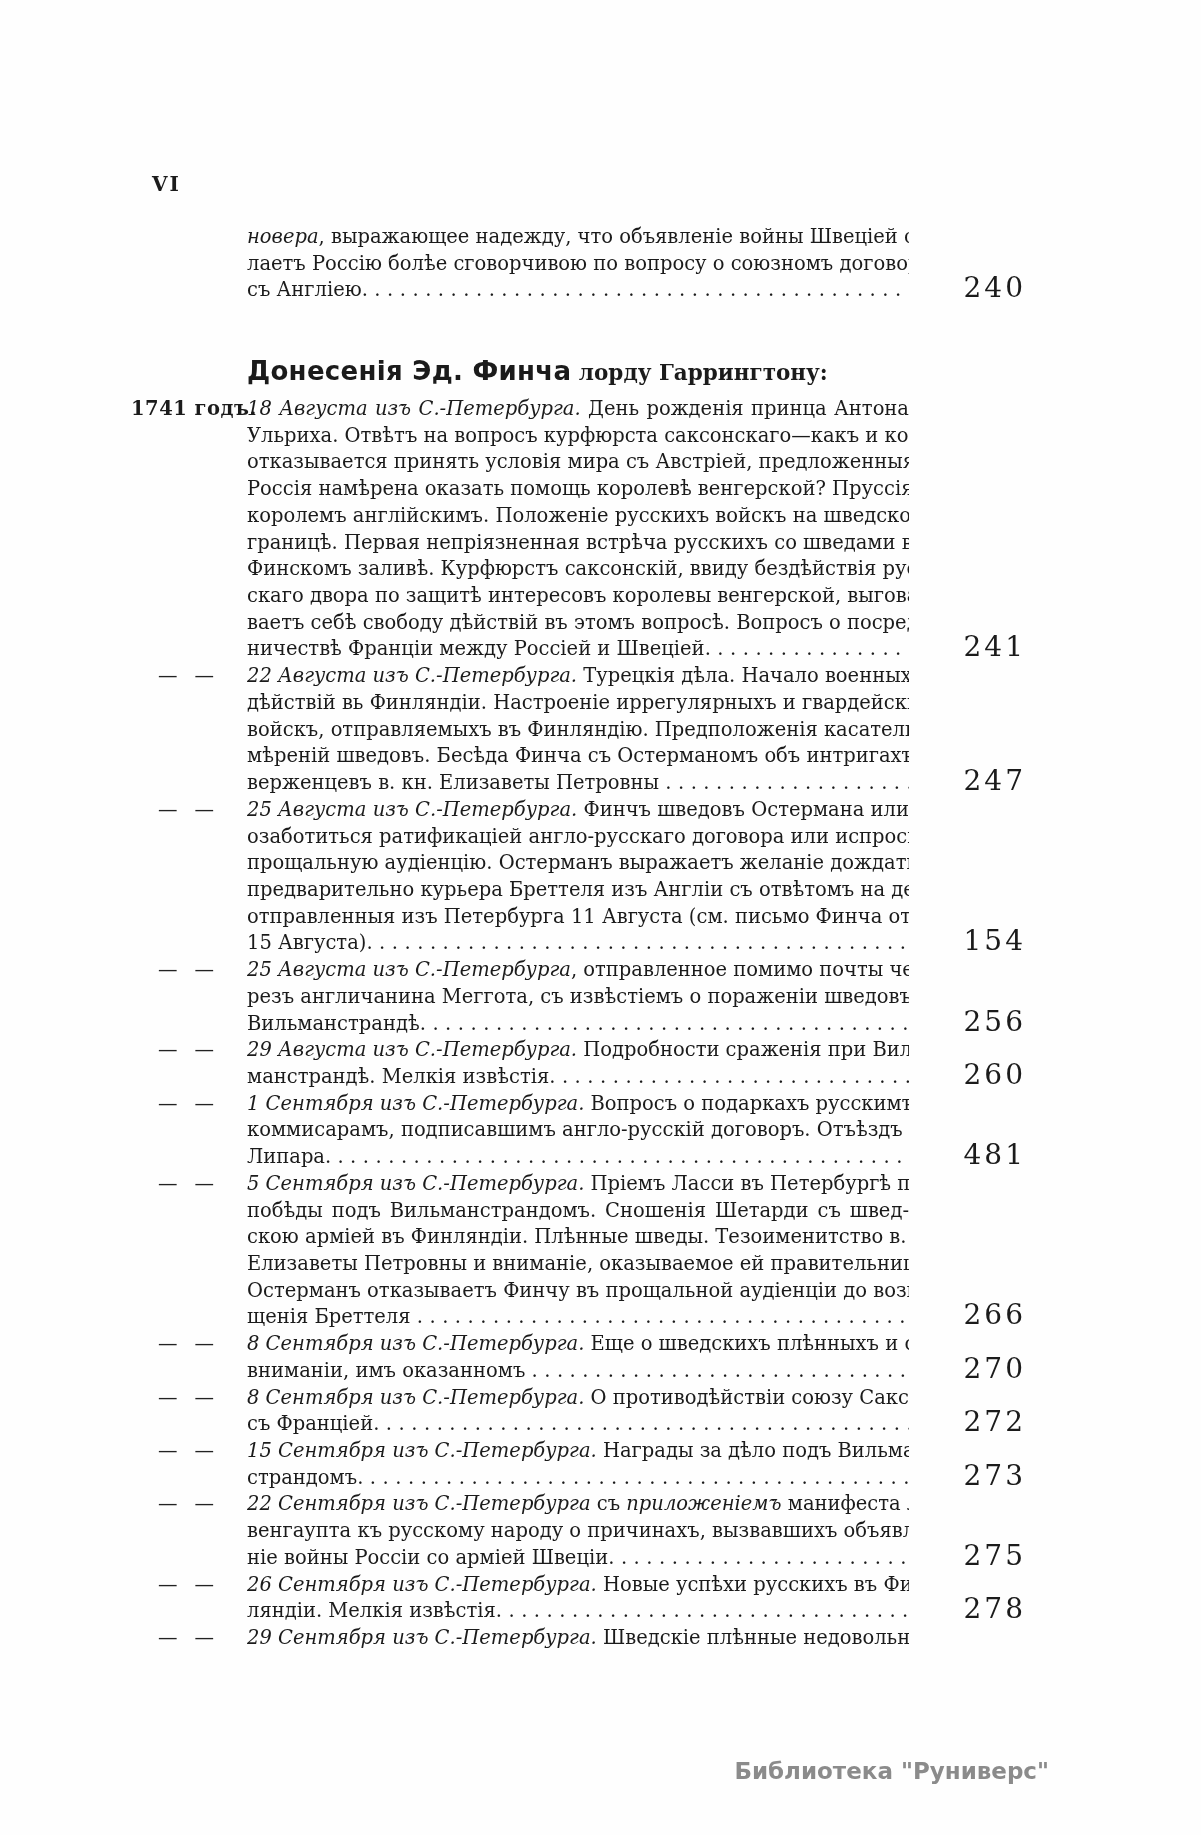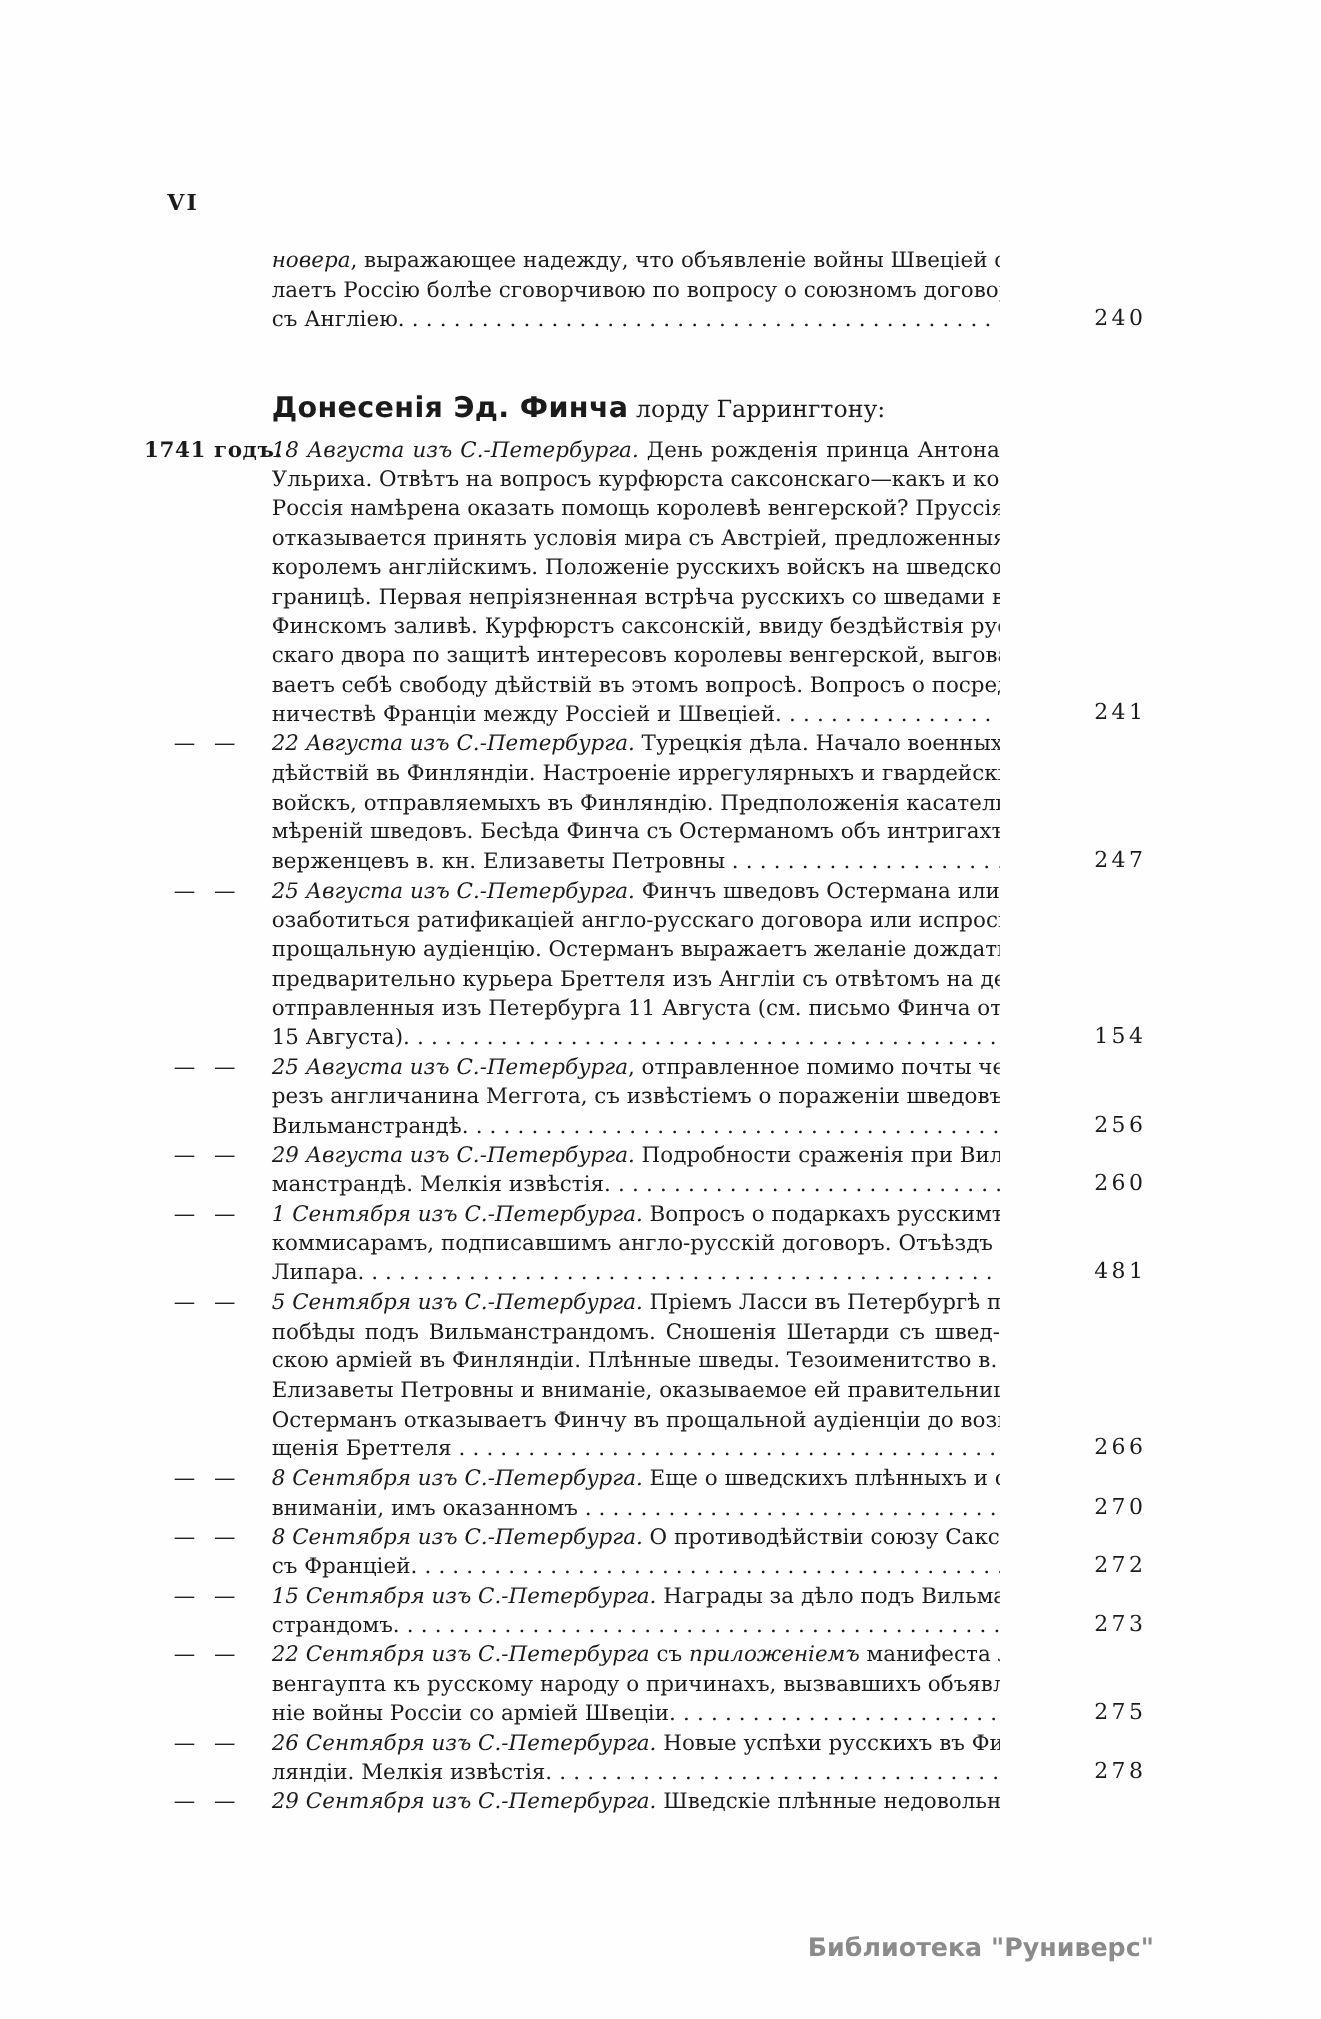--- a/index.html
+++ b/index.html
@@ -38,21 +38,21 @@
     white-space: nowrap;
   }
   .heading .h-bold {
     font-family: "DejaVu Sans", sans-serif;
     font-weight: bold;
     font-size: 26px;
     letter-spacing: 0.3px;
   }
   .heading .h-rest {
     font-family: "DejaVu Serif", serif;
-    font-weight: normal;
+    font-weight: bold;
   }
   #toc {
     position: absolute;
     left: 130px;
     top: 396px;
     width: 912px;
   }
   .entry {
     position: relative;
     display: grid;
@@ -92,23 +92,23 @@
   }
   .line i {
     font-style: italic;
   }
   .dots {
     letter-spacing: 6.5px;
     color: #1b1b1b;
   }
   .page-ref {
     position: absolute;
-    right: 0;
+    right: 16px;
     bottom: 2px;
-    font-size: 20px;
+    font-size: 28px;
     letter-spacing: 3px;
     line-height: 26.72px;
   }
   .watermark {
     position: absolute;
     right: 152px;
     top: 1758px;
     font-family: "DejaVu Sans", sans-serif;
     font-weight: bold;
     font-size: 23px;
@@ -136,22 +136,22 @@
   <div class="heading">
     <span class="h-bold">Донесенія Эд. Финча</span><span class="h-rest"> лорду Гаррингтону:</span>
   </div>
 
   <div id="toc">
       <div class="entry">
         <div class="margin-cell year">1741 годъ.</div>
         <div class="entry-text">
           <div class="line"><i>18 Августа изъ С.-Петербурга.</i><span> День рожденія принца Антона</span></div>
           <div class="line"><span>Ульриха. Отвѣтъ на вопросъ курфюрста саксонскаго—какъ и когда</span></div>
+          <div class="line"><span>отказывается принять условія мира съ Австріей, предложенныя</span></div>
           <div class="line"><span>Россія намѣрена оказать помощь королевѣ венгерской? Пруссія</span></div>
-          <div class="line"><span>отказывается принять условія мира съ Австріей, предложенныя</span></div>
           <div class="line"><span>королемъ англійскимъ. Положеніе русскихъ войскъ на шведской</span></div>
           <div class="line"><span>границѣ. Первая непріязненная встрѣча русскихъ со шведами въ</span></div>
           <div class="line"><span>Финскомъ заливѣ. Курфюрстъ саксонскій, ввиду бездѣйствія рус-</span></div>
           <div class="line"><span>скаго двора по защитѣ интересовъ королевы венгерской, выговари-</span></div>
           <div class="line"><span>ваетъ себѣ свободу дѣйствій въ этомъ вопросѣ. Вопросъ о посред-</span></div>
           <div class="line end"><span>ничествѣ Франціи между Россіей и Швеціей</span><span class="dots">.........................</span></div>
         </div>
         <div class="page-ref">241</div>
       </div>
       <div class="entry">

